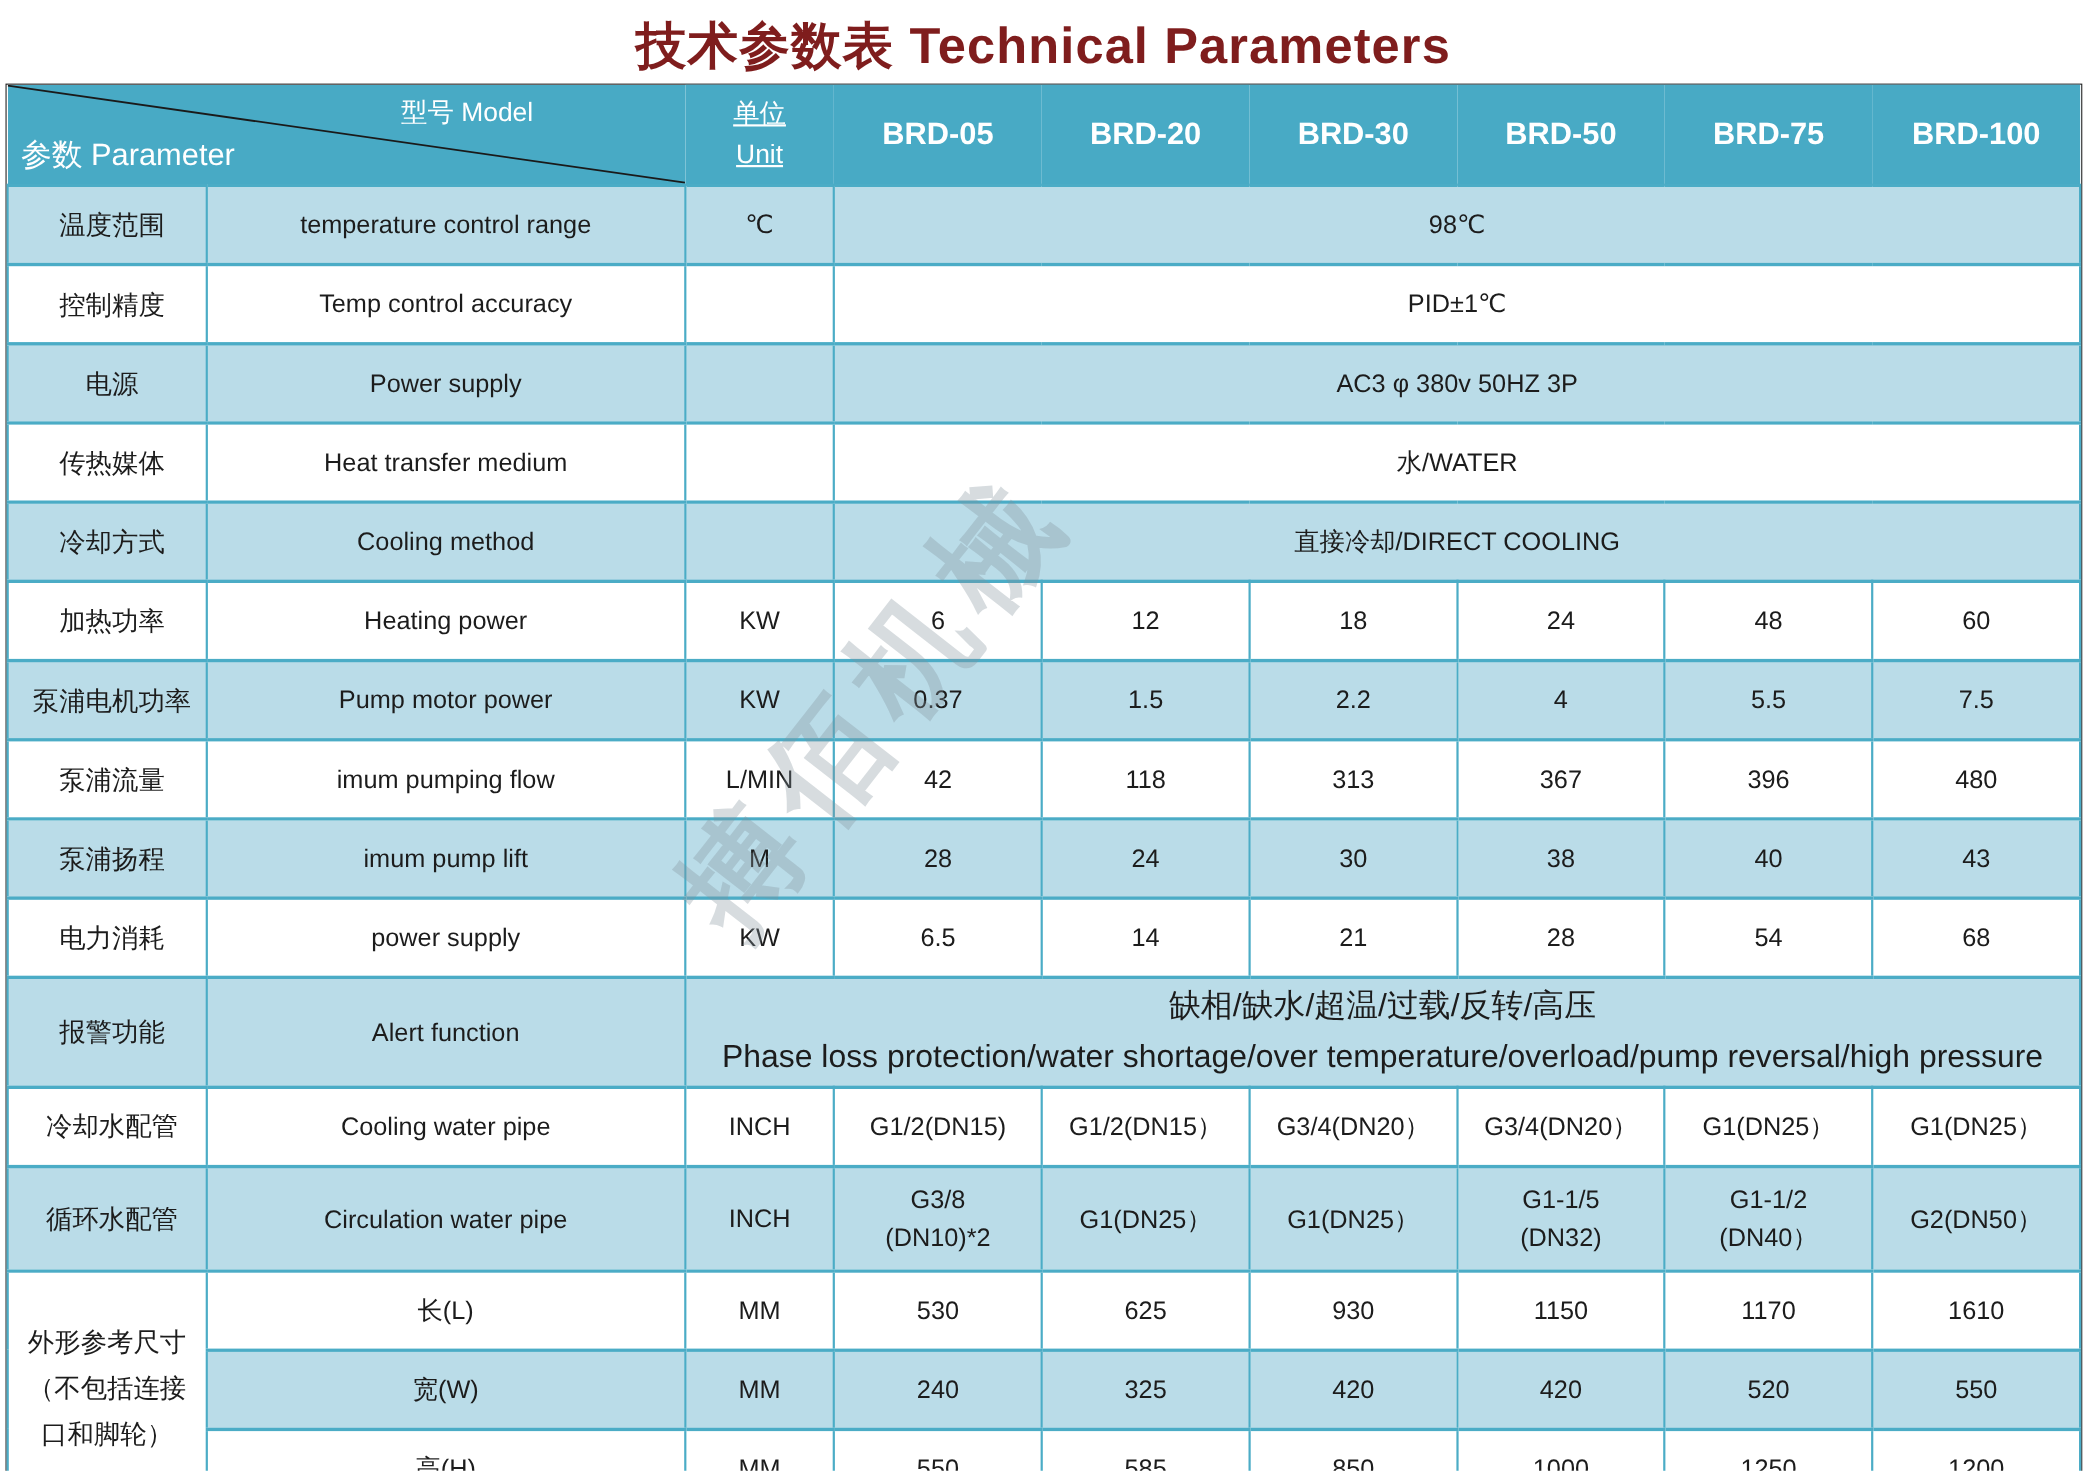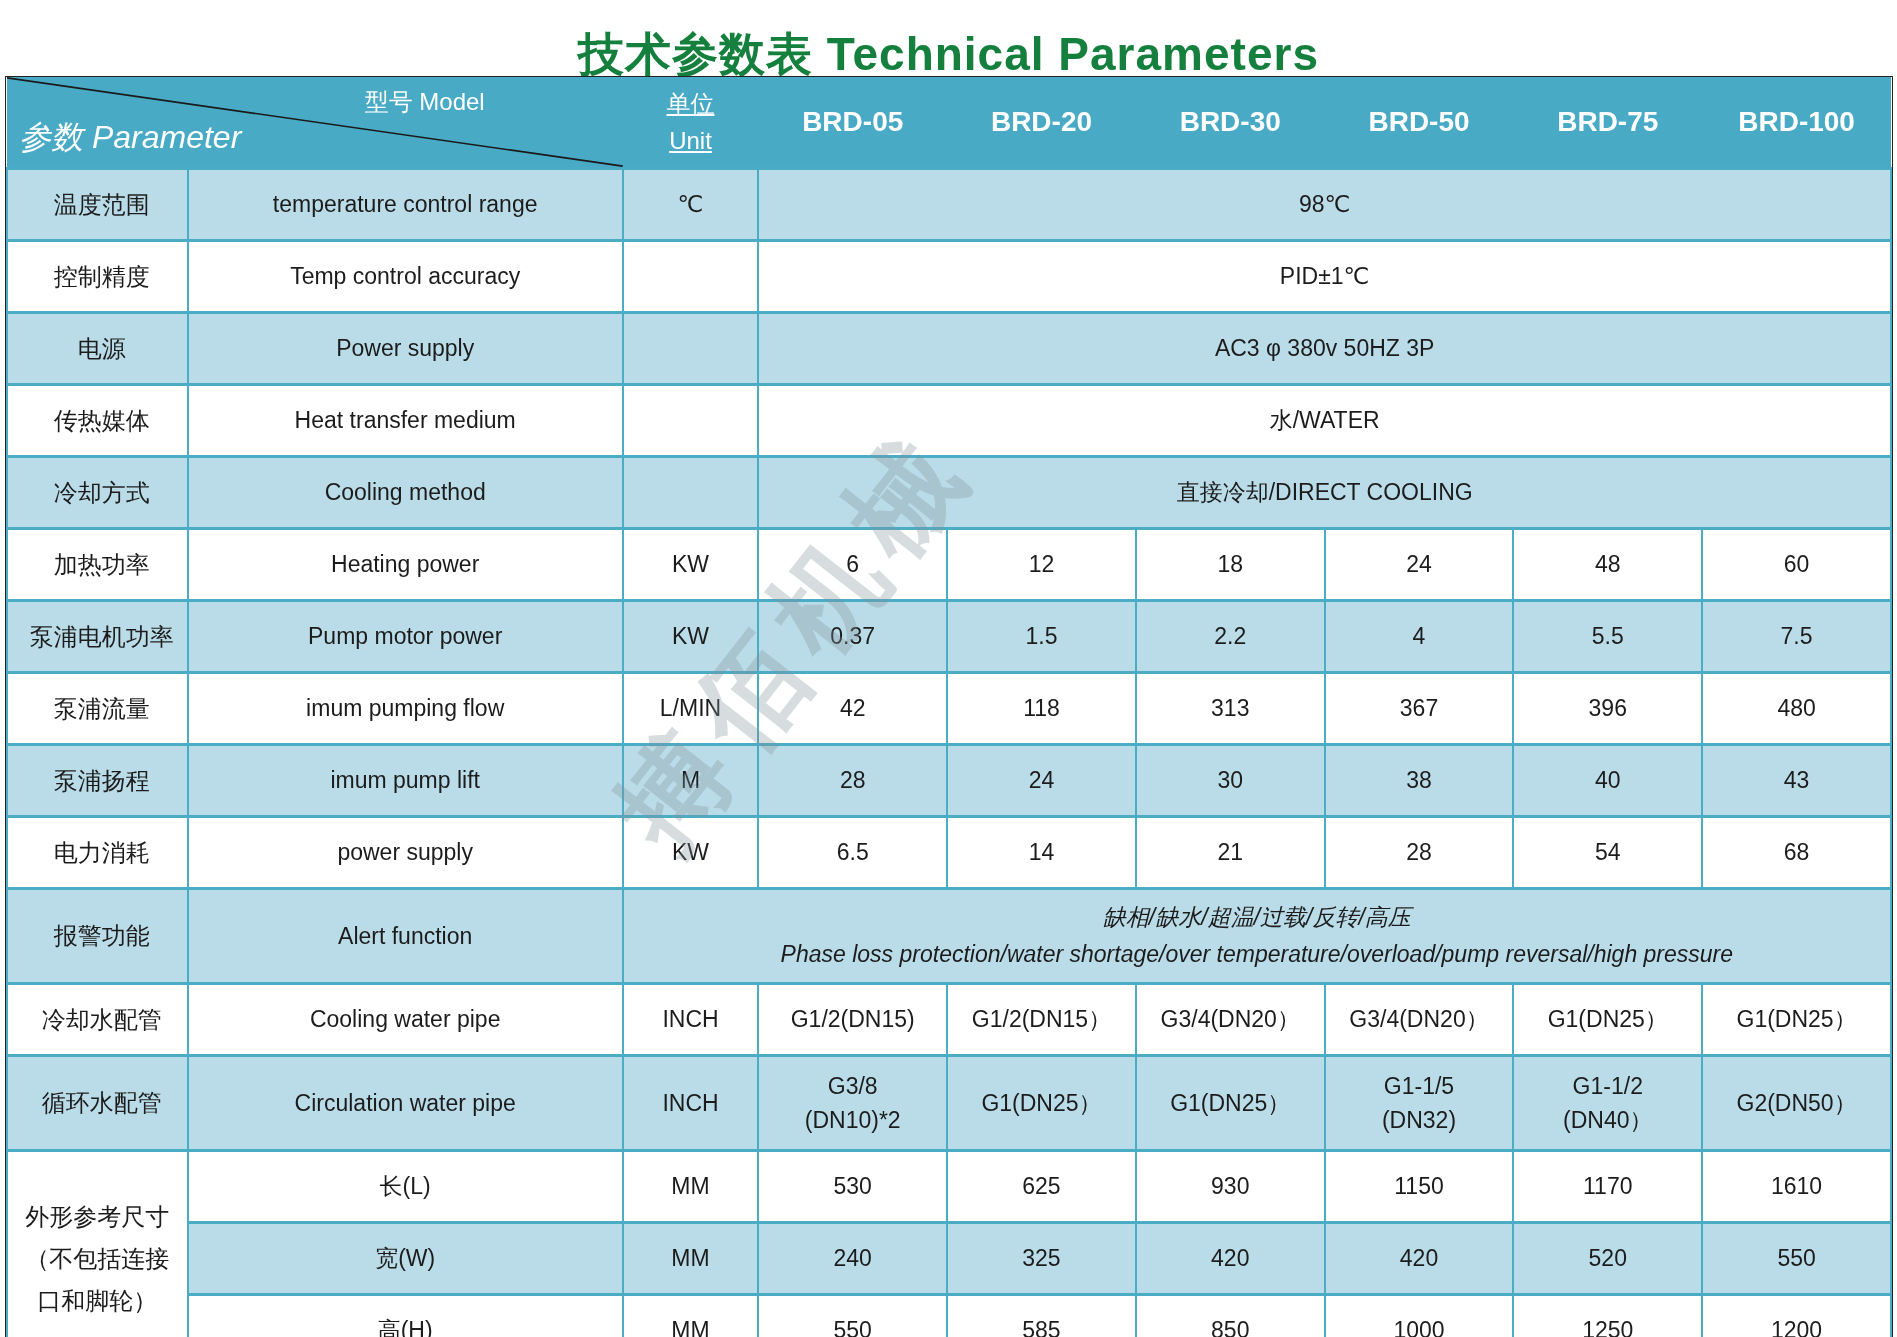--- a/index.html
+++ b/index.html
@@ -1,56 +1,56 @@
 <!DOCTYPE html>
 <html><head>
 <meta charset="utf-8">
 <style>
   html,body{margin:0;padding:0;background:#ffffff;}
   body{
     width:1897px;height:1337px;position:relative;overflow:hidden;
     font-family:"Liberation Sans","DejaVu Sans",sans-serif;color:#1c1c1c;
   }
   .page-title{
-    text-align:center;font-size:46px;font-weight:bold;color:#15803d;
-    padding-top:24px;height:64px;letter-spacing:1px;
+    text-align:center;font-size:46px;font-weight:bold;color:#7f1d1d;
+    padding-top:11px;height:64px;letter-spacing:1px;
   }
   .table-wrap{
     position:absolute;left:5px;top:76px;width:1886px;
     border:1px solid #222;
   }
   table{width:100%;border-collapse:collapse;table-layout:fixed;}
   
   thead th{
     background:#48AAC5;color:#ffffff;font-weight:normal;border:none;
     height:90px;vertical-align:middle;text-align:center;font-size:24px;
     padding:0;
   }
   thead th.model{font-weight:bold;font-size:28px;}
   th.corner{position:relative;text-align:right;}
   th.corner svg{position:absolute;left:0;top:0;width:100%;height:100%;display:block;}
   .corner-top{position:absolute;top:9px;right:138px;font-size:24px;}
-  .corner-bottom{position:absolute;bottom:7px;left:12px;font-size:32px;font-style:italic;}
+  .corner-bottom{position:absolute;bottom:7px;left:12px;font-size:28px;}
   .unit-head{line-height:1.55;text-decoration:underline;}
   
   tbody td{
     border:2px solid #4BACC6;border-top-width:3px;border-bottom-width:3px;
     text-align:center;vertical-align:middle;font-size:23px;
     height:65px;padding:2px 6px;overflow:hidden;
   }
   tr.light td{background:#BADCE8;}
   tr.white td{background:#ffffff;}
   tr.tall td{height:88px;}
   td.cn{font-size:24px;padding-left:15px;}
   td.multi{white-space:pre-line;line-height:1.5;}
   td.group{
     background:#ffffff !important;font-size:24px;
     white-space:pre-line;line-height:1.75;
   }
-  td.alert-cell{white-space:pre-line;line-height:1.6;font-size:23px;font-style:italic;}
+  td.alert-cell{white-space:pre-line;line-height:1.6;font-size:29px;}
   .watermark{
     position:absolute;left:795px;top:640px;
     transform:translate(-50%,-50%) rotate(-52deg);
     font-size:108px;letter-spacing:16px;white-space:nowrap;
     color:rgba(130,146,156,0.32);pointer-events:none;z-index:5;
     font-weight:bold;
   }
 </style>
 </head>
 <body>

